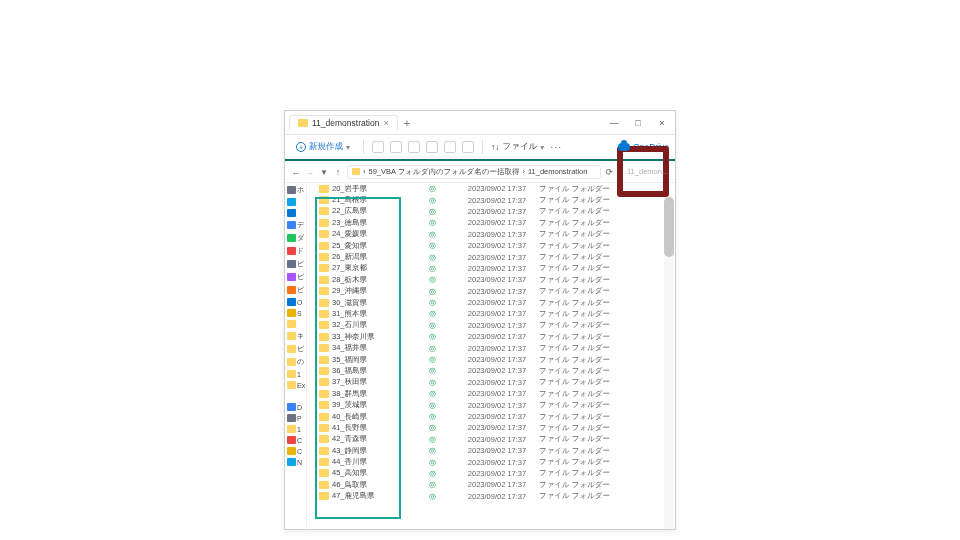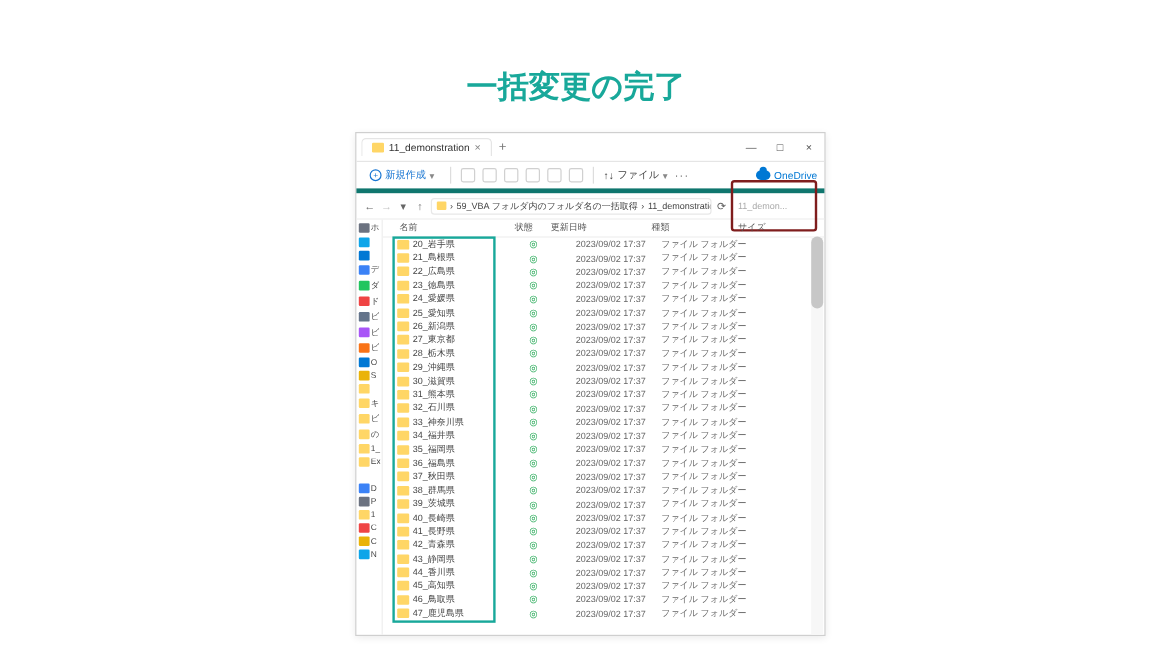--- a/index.html
+++ b/index.html
@@ -1,42 +1,42 @@
 <!DOCTYPE html>
 <html><head>
 <meta charset="utf-8">
 <style>
   * { box-sizing: border-box; margin: 0; padding: 0; }
   body { width: 960px; height: 540px; background: #fff; font-family: "Yu Gothic", "Meiryo", sans-serif; position: relative; }
   .title { text-align: center; color: #18a89a; font-size: 26px; font-weight: bold; padding-top: 14px; line-height: 1.5; }
-  .window { position: absolute; left: 296px; top: 110px; width: 392px; height: 420px; border: 1px solid #cfcfcf; background: #fff; box-shadow: 0 2px 6px rgba(0,0,0,0.08); display: flex; flex-direction: column; font-size: 9px; color: #333; }
+  .window { position: absolute; left: 284px; top: 110px; width: 392px; height: 420px; border: 1px solid #cfcfcf; background: #fff; box-shadow: 0 2px 6px rgba(0,0,0,0.08); display: flex; flex-direction: column; font-size: 9px; color: #333; }
   .tabbar { display: flex; align-items: center; height: 24px; border-bottom: 1px solid #e5e5e5; padding-left: 4px; }
   .tab { display: flex; align-items: center; gap: 4px; padding: 2px 8px; background: #fff; border-radius: 4px 4px 0 0; border: 1px solid #e5e5e5; border-bottom: none; font-size: 8.5px; }
   .tab .folder-ico { width: 10px; height: 8px; background: #ffd666; border-radius: 1px; }
   .tab-close { color: #888; font-size: 9px; }
   .tab-add { margin-left: 6px; color: #777; font-size: 11px; }
   .winctl { margin-left: auto; display: flex; gap: 10px; padding-right: 6px; color: #555; font-size: 9px;}
   .winctl span { width: 14px; text-align: center; }
-  .toolbar { display: flex; align-items: center; height: 26px; padding: 0 6px; gap: 6px; border-bottom: 4px solid #0f766e; }
+  .toolbar { display: flex; align-items: center; height: 26px; padding: 0 6px; gap: 6px; border-bottom: 2px solid #0f766e; }
   .newbtn { display: flex; align-items: center; gap: 3px; color: #1976d2; font-size: 8.5px; border: 1px solid transparent; padding: 2px 4px; cursor: pointer;}
   .tb-icon { width: 12px; height: 12px; border-radius: 2px; position: relative; opacity: .55; }
   .tb-sep { width: 1px; height: 14px; background: #ddd; margin: 0 2px;}
   .sortbtn { display: flex; align-items: center; gap: 3px; font-size: 8.5px; color: #444; cursor:pointer;}
   .dots { color: #666; letter-spacing: 1px; cursor:pointer;}
   .onedrive { margin-left: auto; display: flex; align-items: center; gap: 3px; color: #0078d4; font-size: 8.5px; cursor:pointer;}
   .cloud { width: 12px; height: 8px; background: #0078d4; border-radius: 5px; position: relative; }
   .cloud::before { content:''; position:absolute; width:6px; height:6px; background:#0078d4; border-radius:50%; top:-3px; left:3px;}
   .addrbar { display: flex; align-items: center; height: 22px; padding: 0 6px; gap: 4px; border-bottom: 1px solid #eee; }
   .nav-arrow { width: 10px; text-align: center; color: #666; cursor:pointer; font-size:9px;}
   .bread { flex: 1; display: flex; align-items: center; gap: 3px; background: #fff; border: 1px solid #e8e8e8; border-radius: 3px; padding: 1px 4px; min-width: 0; overflow: hidden;}
   .bread span { font-size: 7.5px; color: #444; white-space: nowrap;}
   .chev { color: #999; font-size: 7px;}
   .bread-ico { width: 8px; height: 7px; background: #ffd666; border-radius: 1px; flex-shrink:0;}
   .refresh { color: #666; cursor:pointer; font-size:9px;}
-  .search { width: 72px; border: 2px solid #7f1d1d; border-radius: 3px; padding: 15px 4px; font-size: 7.5px; color: #aaa; }
+  .search { width: 52px; border: 6px solid #7f1d1d; border-radius: 3px; padding: 15px 4px; font-size: 7.5px; color: #aaa; }
   .body { flex: 1; display: flex; min-height: 0; }
   .side { width: 22px; border-right: 1px solid #eee; display: flex; flex-direction: column; align-items: center; padding-top: 2px; gap: 3px; overflow:hidden;}
   .side-item { display:flex; align-items:center; gap:1px; width:100%; padding-left:2px; cursor:pointer;}
   .side-ico { width: 9px; height: 8px; border-radius: 1px; flex-shrink:0;}
   .side-txt { font-size: 7px; color:#444; white-space:nowrap; overflow:hidden;}
   .list { flex: 1; overflow: hidden; position: relative; }
   .cols { display: flex; border-bottom: 1px solid #eee; padding: 2px 2px; font-size: 7.5px; color: #555; }
   .col-name { width: 108px; padding-left: 12px;}
   .col-stat { width: 30px; }
   .col-date { width: 84px; }
@@ -56,21 +56,20 @@
   .view-box.filled { background:#e0e8f5;}
   .scrollbar { position:absolute; right:1px; top:14px; bottom:0; width:10px; background:#f7f7f7;}
   .thumb { width:100%; height:60px; background:#c7c7c7; border-radius:5px;}
   .up { font-size:8px; color:#888;}
 </style>
 </head>
 <body>
 
 <div class="title">
   <br>
-  <span>一括変更の完了</span>
 </div>
 
 <div class="window">
 
   <div class="tabbar">
     <div class="tab">
       <span class="folder-ico"></span>
       <span>11_demonstration</span>
       <span class="tab-close">×</span>
     </div>
@@ -217,27 +216,20 @@
         <div class="side-item">
           <span class="side-ico" style="background: rgb(234, 179, 8);"></span>
           <span class="side-txt">C</span>
         </div>
         <div class="side-item">
           <span class="side-ico" style="background: rgb(14, 165, 233);"></span>
           <span class="side-txt">N</span>
         </div>
       </div>
     <div class="list">
-      <div class="cols">
-        <span class="col-name">名前</span>
-        <span class="col-stat">状態</span>
-        <span class="col-date">更新日時</span>
-        <span class="col-type">種類</span>
-        <span class="col-size">サイズ</span>
-      </div>
       <div class="rows" id="rows">
           <div class="row">
             <span class="r-ico"></span>
             <span class="r-name">20_岩手県</span>
             <span class="r-stat">◎</span>
             <span class="r-date">2023/09/02 17:37</span>
             <span class="r-type">ファイル フォルダー</span>
           </div>
           <div class="row">
             <span class="r-ico"></span>

